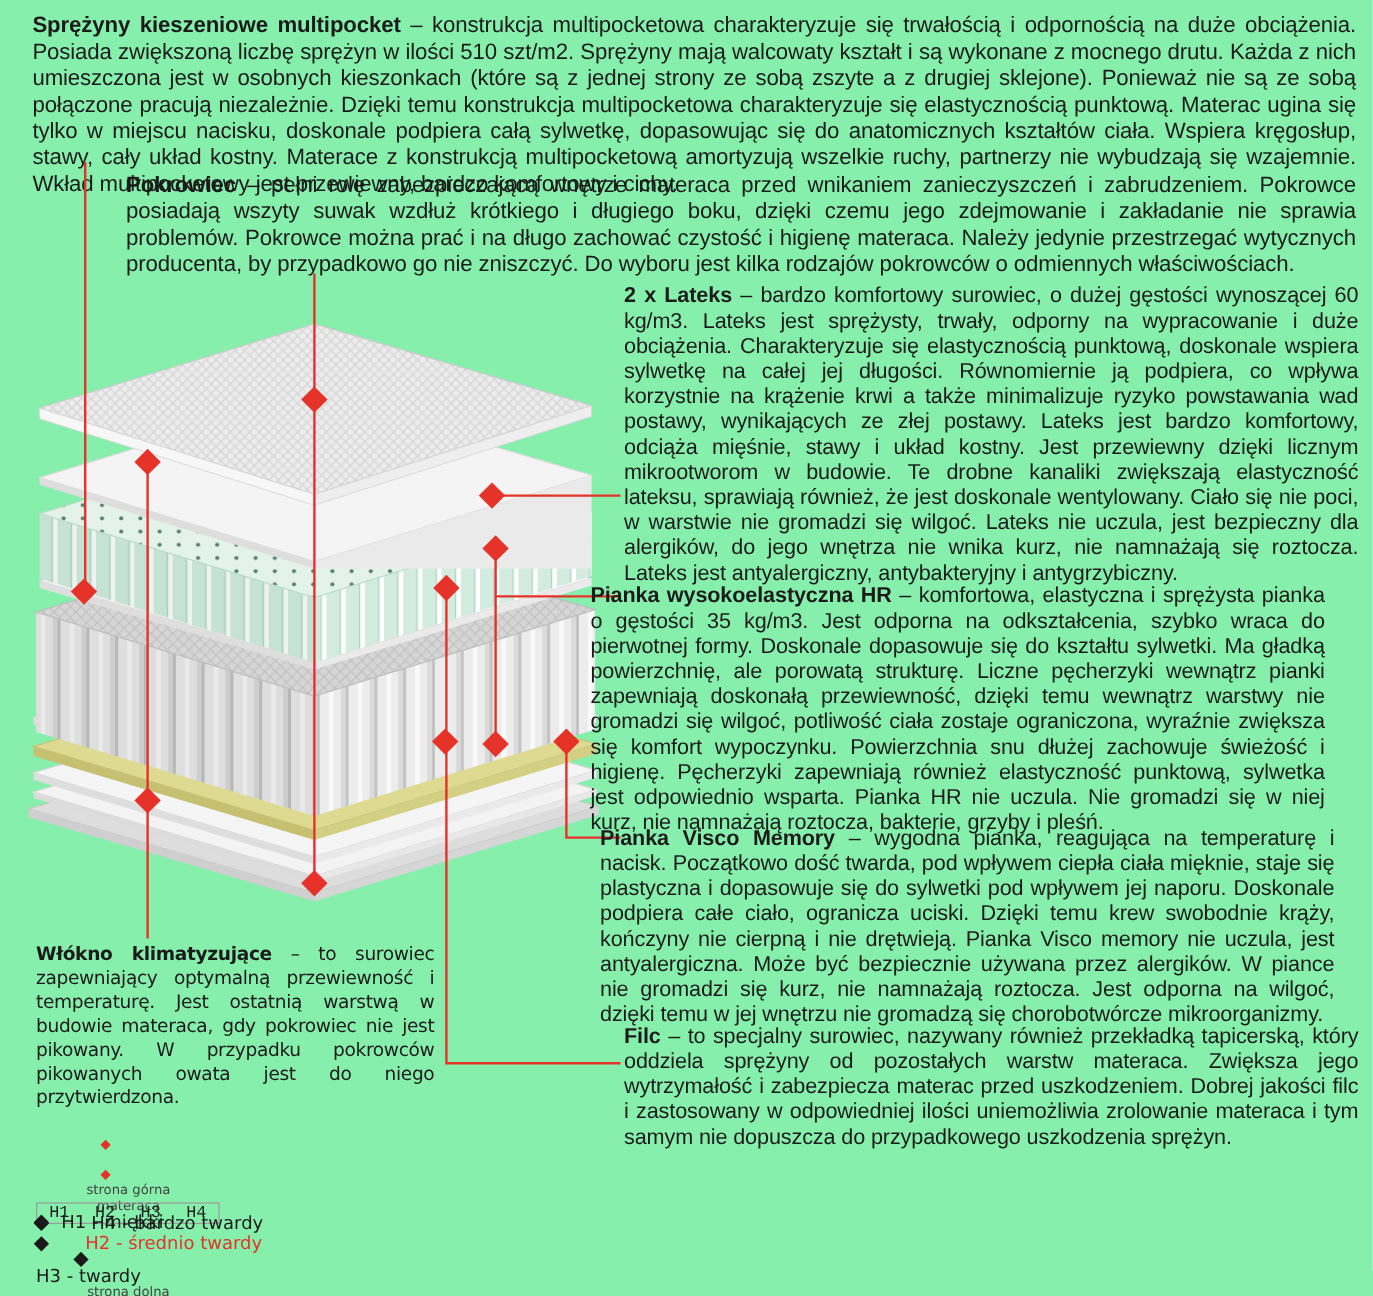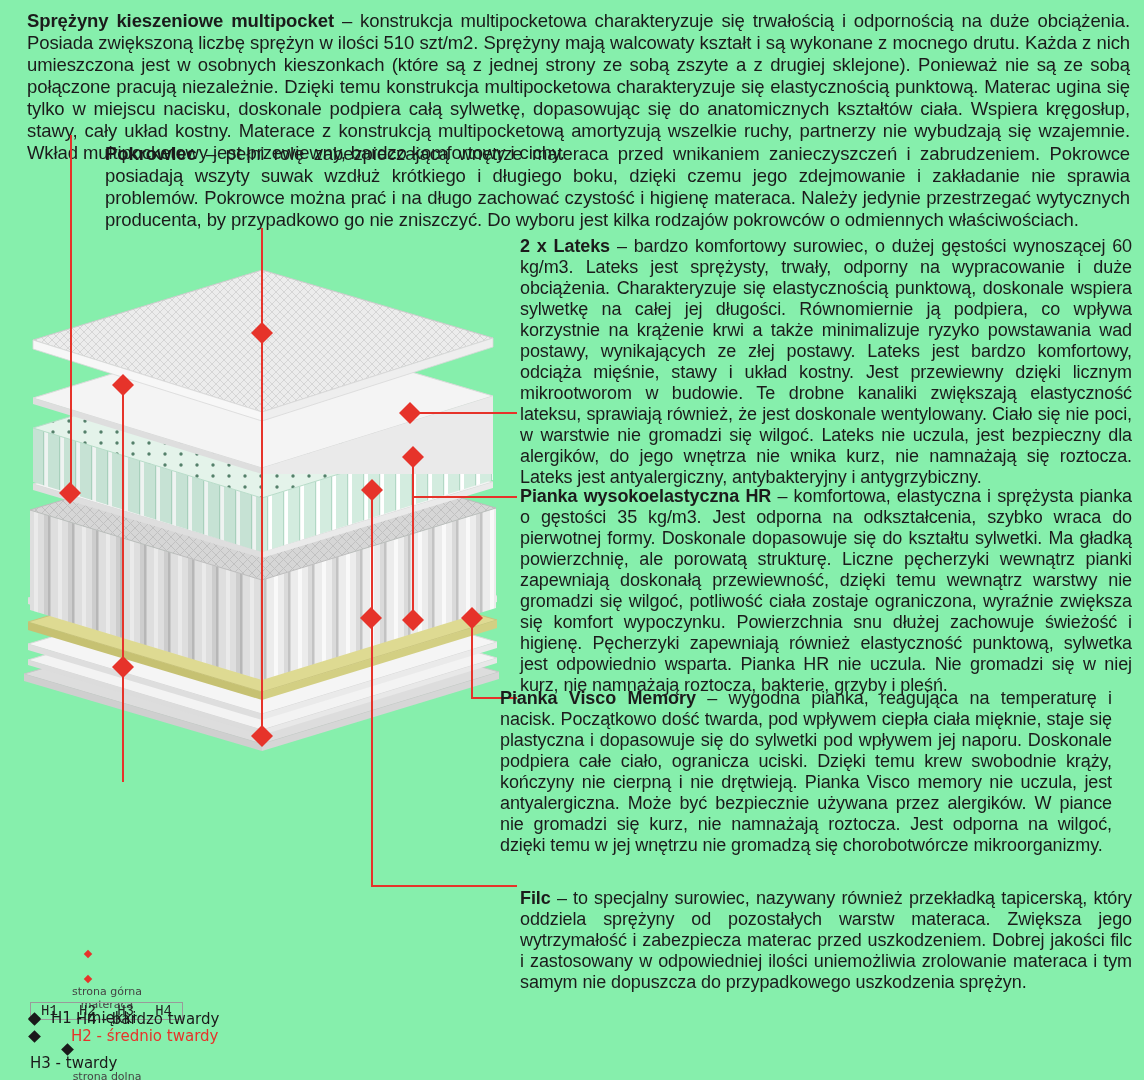--- a/index.html
+++ b/index.html
@@ -4,23 +4,23 @@
 <style>
   html,body{margin:0;padding:0;background:#fff;}
   .page{position:relative;width:1144px;height:1080px;background:#86efac;overflow:hidden;
         font-family:"Liberation Sans",sans-serif;color:#1b1b1b;}
   .para{position:absolute;text-align:justify;margin:0;}
   .body-txt{font-size:18.5px;line-height:22px;letter-spacing:-0.1px;}
   .p1{left:27px;top:10px;width:1103px;}
   .p2{left:105px;top:143px;width:1025px;}
   .rp{font-size:18px;line-height:21px;letter-spacing:-0.1px;}
   .r1{left:520px;top:236px;width:612px;}
-  .r2{left:520px;top:486px;width:612px;}
+  .r2{left:492px;top:486px;width:612px;}
   .r3{left:500px;top:688px;width:612px;}
-  .r4{left:520px;top:888px;width:612px;}
+  .r4{left:520px;top:853px;width:612px;}
   .wlokno{left:30px;top:786px;width:332px;font-family:"DejaVu Sans",sans-serif;
           font-size:15.5px;line-height:19.9px;letter-spacing:-0.3px;}
   b{font-weight:bold;}
   .illu{position:absolute;left:0;top:240px;width:520px;height:560px;}
   .callouts{position:absolute;left:0;top:0;width:1144px;height:1080px;pointer-events:none;}
   
   .hd{position:absolute;font-family:"DejaVu Sans",sans-serif;color:#333;margin-top:45px;}
   .hd-small{font-size:11px;color:#444;}
   .hd-top{left:52px;top:940px;width:110px;text-align:center;}
   .hd-bottom{left:52px;top:1025px;width:110px;text-align:center;}
@@ -159,20 +159,21 @@
   </svg>
 
   <p class="para rp r1"><b>2 x Lateks</b> <span>– bardzo komfortowy surowiec, o dużej gęstości wynoszącej 60 kg/m3. Lateks jest sprężysty, trwały, odporny na wypracowanie i duże obciążenia. Charakteryzuje się elastycznością punktową, doskonale wspiera sylwetkę na całej jej długości. Równomiernie ją podpiera, co wpływa korzystnie na krążenie krwi a także minimalizuje ryzyko powstawania wad postawy, wynikających ze złej postawy. Lateks jest bardzo komfortowy, odciąża mięśnie, stawy i układ kostny. Jest przewiewny dzięki licznym mikrootworom w budowie. Te drobne kanaliki zwiększają elastyczność lateksu, sprawiają również, że jest doskonale wentylowany. Ciało się nie poci, w warstwie nie gromadzi się wilgoć. Lateks nie uczula, jest bezpieczny dla alergików, do jego wnętrza nie wnika kurz, nie namnażają się roztocza. Lateks jest antyalergiczny, antybakteryjny i antygrzybiczny.</span></p>
 
   <p class="para rp r2"><b>Pianka wysokoelastyczna HR</b> <span>– komfortowa, elastyczna i sprężysta pianka o gęstości 35 kg/m3. Jest odporna na odkształcenia, szybko wraca do pierwotnej formy. Doskonale dopasowuje się do kształtu sylwetki. Ma gładką powierzchnię, ale porowatą strukturę. Liczne pęcherzyki wewnątrz pianki zapewniają doskonałą przewiewność, dzięki temu wewnątrz warstwy nie gromadzi się wilgoć, potliwość ciała zostaje ograniczona, wyraźnie zwiększa się komfort wypoczynku. Powierzchnia snu dłużej zachowuje świeżość i higienę. Pęcherzyki zapewniają również elastyczność punktową, sylwetka jest odpowiednio wsparta. Pianka HR nie uczula. Nie gromadzi się w niej kurz, nie namnażają roztocza, bakterie, grzyby i pleśń.</span></p>
 
   <p class="para rp r3"><b>Pianka Visco Memory</b> <span>– wygodna pianka, reagująca na temperaturę i nacisk. Początkowo dość twarda, pod wpływem ciepła ciała mięknie, staje się plastyczna i dopasowuje się do sylwetki pod wpływem jej naporu. Doskonale podpiera całe ciało, ogranicza uciski. Dzięki temu krew swobodnie krąży, kończyny nie cierpną i nie drętwieją. Pianka Visco memory nie uczula, jest antyalergiczna. Może być bezpiecznie używana przez alergików. W piance nie gromadzi się kurz, nie namnażają roztocza. Jest odporna na wilgoć, dzięki temu w jej wnętrzu nie gromadzą się chorobotwórcze mikroorganizmy.</span></p>
 
   <p class="para rp r4"><b>Filc</b> <span>– to specjalny surowiec, nazywany również przekładką tapicerską, który oddziela sprężyny od pozostałych warstw materaca. Zwiększa jego wytrzymałość i zabezpiecza materac przed uszkodzeniem. Dobrej jakości filc i zastosowany w odpowiedniej ilości uniemożliwia zrolowanie materaca i tym samym nie dopuszcza do przypadkowego uszkodzenia sprężyn.</span></p>
 
+  <p class="para wlokno"><b>Włókno klimatyzujące</b> <span>– to surowiec zapewniający optymalną przewiewność i temperaturę. Jest ostatnią warstwą w budowie materaca, gdy pokrowiec nie jest pikowany. W przypadku pokrowców pikowanych owata jest do niego przytwierdzona.</span></p>
 
   <div class="hd hd-small hd-top">strona górna materaca</div>
   <span class="dia dia-red dia-sm d-above"></span>
   <div class="hd hd-box">
     <span class="hd-cell">H1</span>
     <span class="hd-cell">H2</span>
     <span class="hd-cell">H3</span>
     <span class="hd-cell">H4</span>
   </div>
   <span class="dia dia-red dia-sm d-below"></span>

